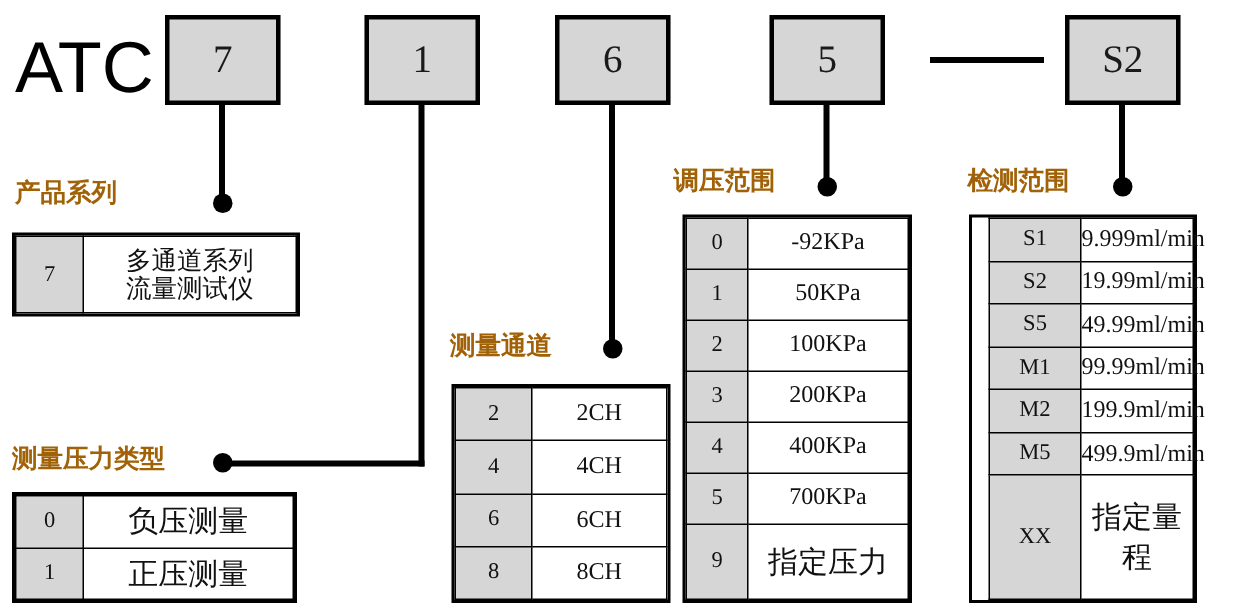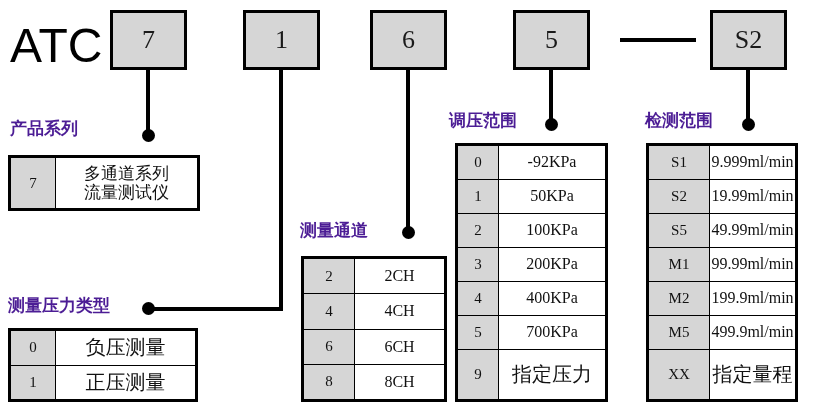--- a/index.html
+++ b/index.html
@@ -61,21 +61,21 @@
     border-radius: 50%;
     background: #000000;
   }
 
   
   .caption {
     position: absolute;
     font-family: "Liberation Sans", "DejaVu Sans", sans-serif;
     font-weight: bold;
     font-size: 17px;
-    color: #4c1d95;
+    color: #a16207;
     white-space: nowrap;
     line-height: 1;
   }
 
   
   .tbl {
     position: absolute;
     box-sizing: border-box;
     border: 2px solid #000000;
     border-collapse: collapse;
@@ -226,21 +226,21 @@
         <td class="val">700KPa</td>
       </tr>
       <tr>
         <td class="code">9</td>
         <td class="val cjk">指定压力</td>
       </tr>
     </tbody>
       </table>
   </div>
 
-  <div class="tbl" style="left:646px; top:143px; width:152px; height:259px;">
+  <div class="tbl" style="left:646px; top:143px; width:152px; height:259px;padding-left:11px;">
     <table>
       <tbody>
           <tr>
         <td class="code" style="width:60px;">S1</td>
         <td class="val">9.999ml/min</td>
       </tr>
       <tr>
         <td class="code">S2</td>
         <td class="val">19.99ml/min</td>
       </tr>

